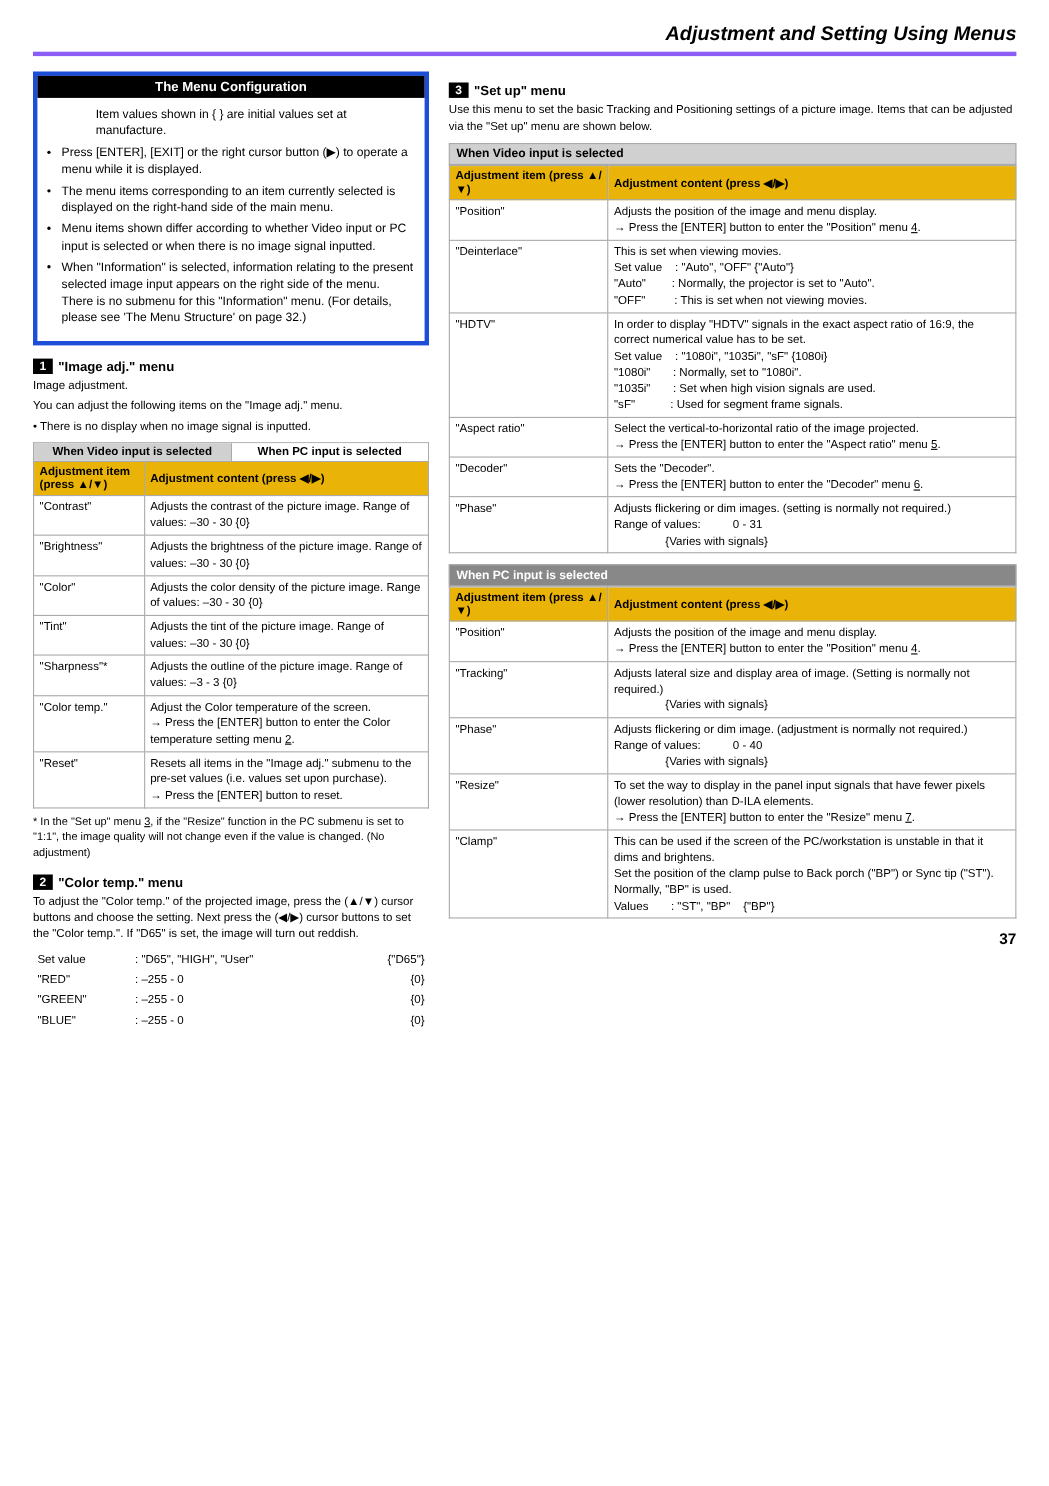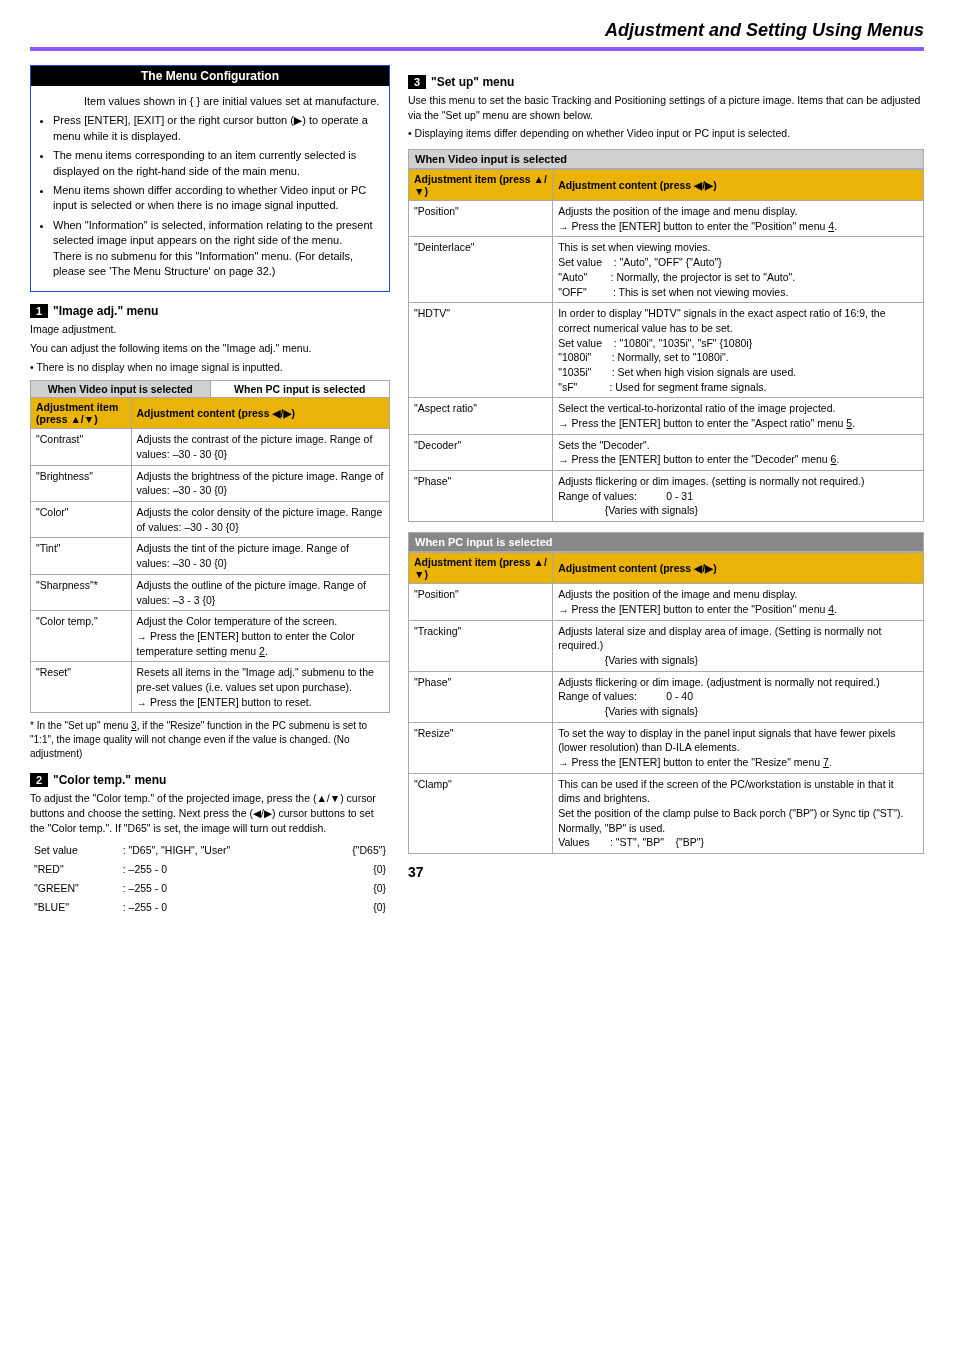--- a/index.html
+++ b/index.html
@@ -26,21 +26,21 @@
       gap: 18px;
     }
     .left-col {
       width: 360px;
       flex-shrink: 0;
     }
     .right-col {
       flex: 1;
     }
     .section-box {
-      border: 1px solid #1d4ed8;
+      border: 4px solid #1d4ed8;
       margin-bottom: 12px;
     }
     .section-box-header {
       background: #000;
       color: #fff;
       text-align: center;
       font-weight: bold;
       font-size: 12px;
       padding: 3px 6px;
     }
@@ -93,21 +93,21 @@
       margin-top: 5px;
       margin-bottom: 5px;
       font-size: 10.5px;
       line-height: 1.6;
     }
     .color-temp-table td {
       vertical-align: top;
       padding: 0 2px;
     }
     .page-number {
-      text-align: left;
+      text-align: right;
       font-size: 14px;
       font-weight: bold;
       margin-top: 10px;
     }
     table.adj-table {
       width: 100%;
       border-collapse: collapse;
     }
     table.adj-table th {
       background: #eab308;
@@ -250,21 +250,20 @@
   </div>
 
   <div class="right-col">
 
     <div>
       <div class="menu-section-title">
         <span class="num-badge">3</span>
         <span>"Set up" menu</span>
       </div>
       <div class="sub-text">Use this menu to set the basic Tracking and Positioning settings of a picture image. Items that can be adjusted via the "Set up" menu are shown below.</div>
-      <div class="sub-text">• <span>Displaying items differ depending on whether Video input or PC input is selected.</span></div>
 
       <div style="background:#d0d0d0; border:1px solid #aaa; padding:3px 6px; font-weight:bold; font-size:11px; margin-top:8px; margin-bottom:0;">When Video input is selected</div>
 
       <table class="adj-table">
         <thead>
           <tr>
             <th class="td-item">Adjustment item (press ▲/▼)</th>
             <th class="td-content">Adjustment content (press ◀/▶)</th>
           </tr>
         </thead>

